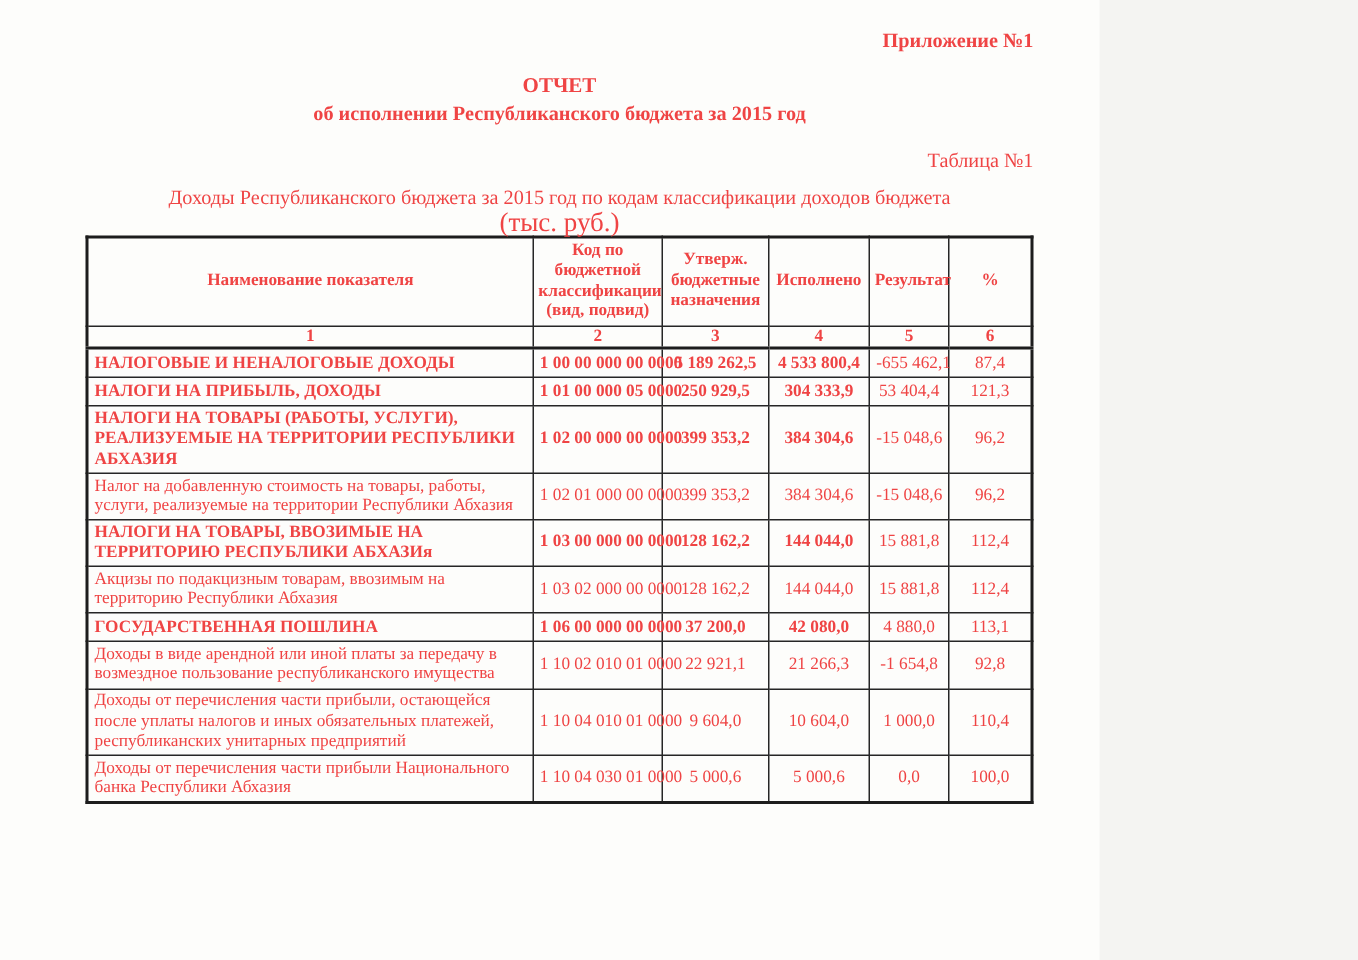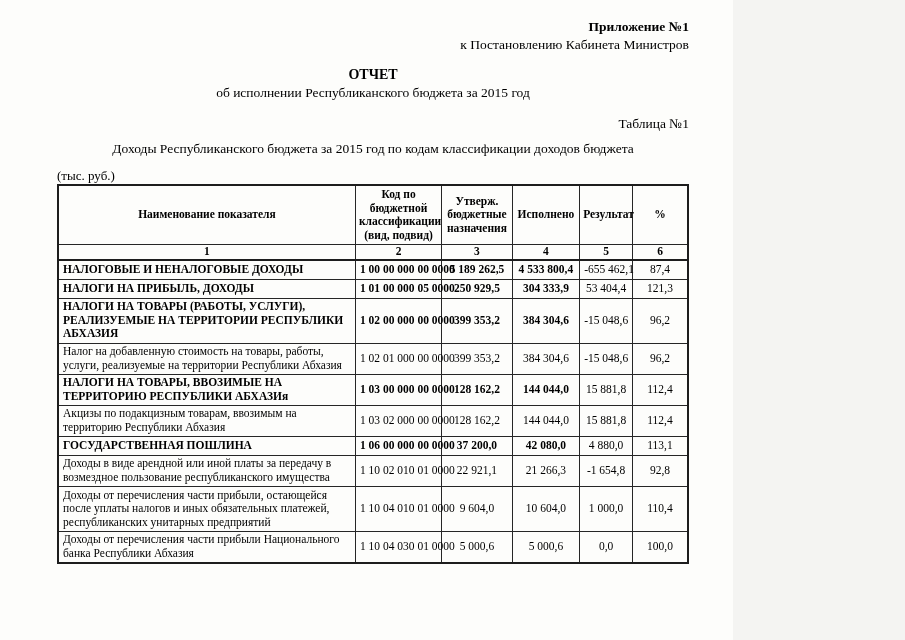--- a/index.html
+++ b/index.html
@@ -5,62 +5,62 @@
   html, body {
     margin: 0;
     padding: 0;
     background: #f4f4f2;
   }
   .page {
     position: relative;
     width: 733px;
     height: 640px;
     background: #fdfdfb;
-    color: #000000;
+    color: #ef4444;
     font-family: "Liberation Serif", serif;
     box-sizing: border-box;
     padding: 18px 44px 0 57px;
     overflow: hidden;
   }
   .appendix {
     text-align: right;
     font-size: 13.5px;
     line-height: 17.5px;
   }
   .appendix .line1 { font-weight: bold; }
   .report-title {
     text-align: center;
     font-weight: bold;
     font-size: 14px;
     margin-top: 13px;
     line-height: 18px;
   }
   .report-subtitle {
     text-align: center;
-    font-weight: normal;
+    font-weight: bold;
     font-size: 13.5px;
     line-height: 18px;
   }
   .table-label {
     text-align: right;
     font-size: 13.5px;
     margin-top: 13px;
     line-height: 18px;
   }
   .doc-subtitle {
     text-align: center;
     font-weight: normal;
     font-size: 13.5px;
     margin-top: 7px;
     line-height: 18px;
   }
   .units-note {
-    text-align: left;
-    font-size: 13px;
-    margin-top: 10px;
+    text-align: center;
+    font-size: 18px;
+    margin-top: 0;
     line-height: 15px;
     margin-bottom: 1px;
   }
   table.budget {
     width: 100%;
     border-collapse: collapse;
     table-layout: fixed;
     font-size: 11.5px;
     border: 2px solid #1d1d1d;
   }
@@ -96,21 +96,20 @@
   tbody tr.section td { border-bottom-width: 1.5px; }
   tbody tr.section td:nth-child(-n+4) { font-weight: bold; }
 </style>
 </head>
 <body>
 
 <div class="page">
 
   <div class="appendix">
     <div class="line1">Приложение №1</div>
-    <div>к Постановлению Кабинета Министров</div>
   </div>
 
   <div class="report-title">ОТЧЕТ</div>
   <div class="report-subtitle">об исполнении Республиканского бюджета за 2015 год</div>
   <div class="table-label">Таблица №1</div>
   <div class="doc-subtitle">Доходы Республиканского бюджета за 2015 год по кодам классификации доходов бюджета</div>
   <div class="units-note">(тыс. руб.)</div>
 
   <table class="budget">
     <colgroup>

